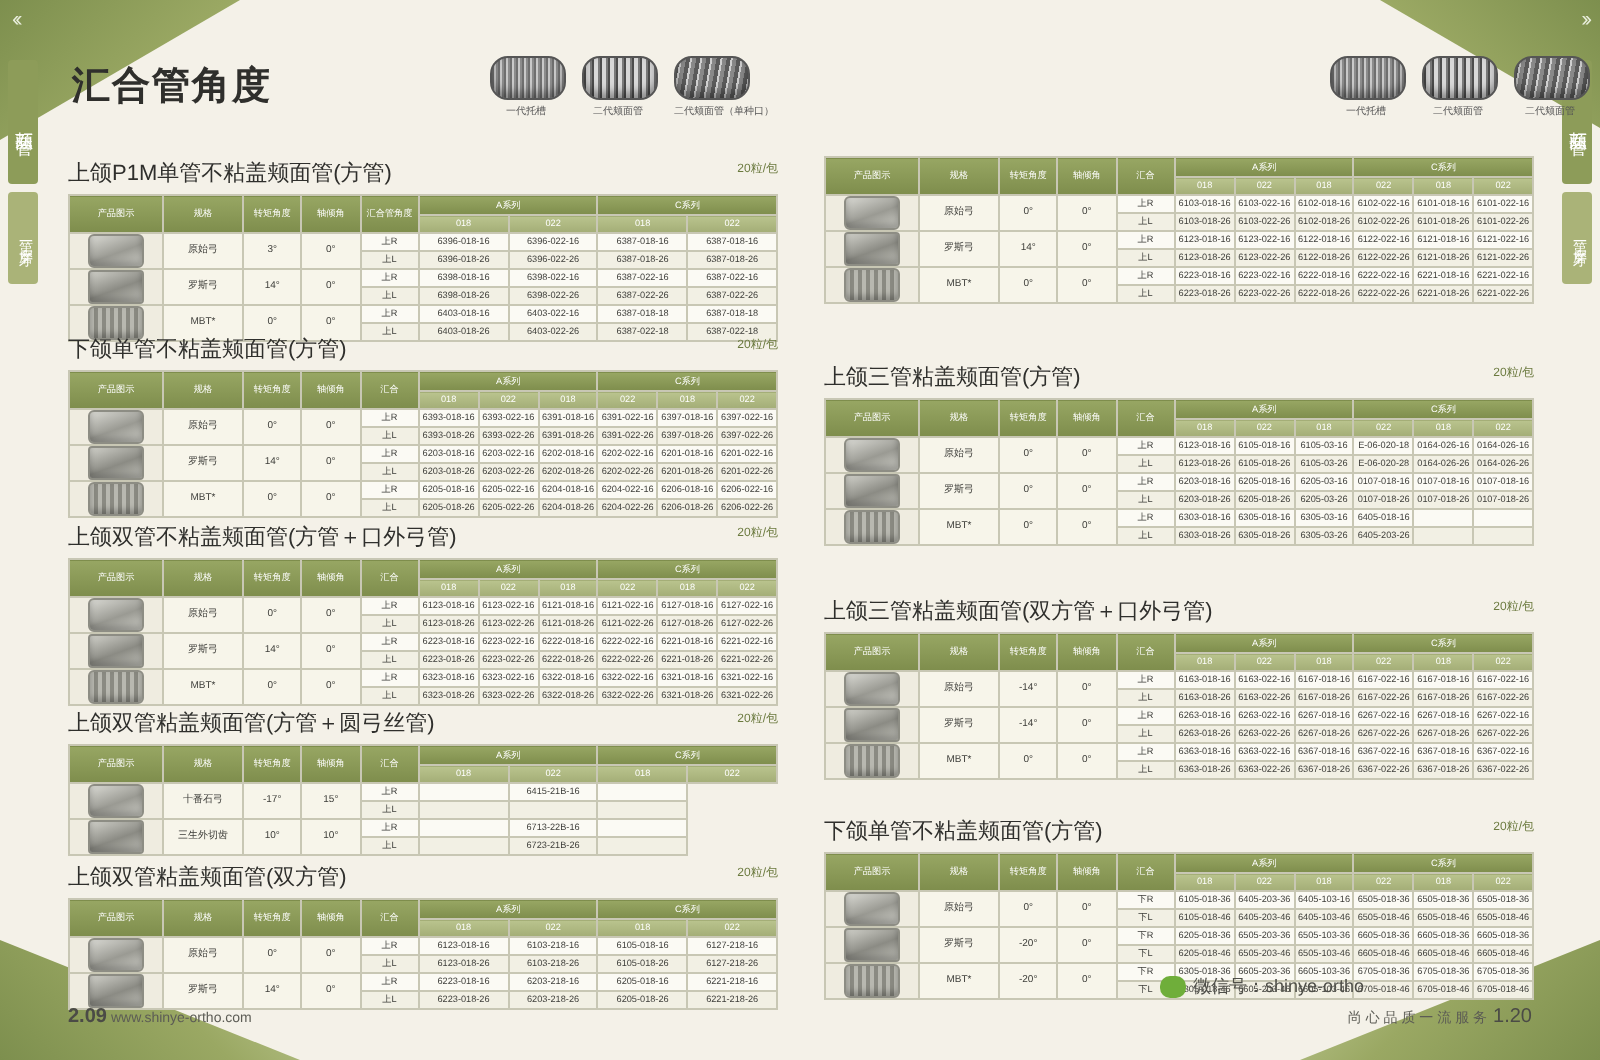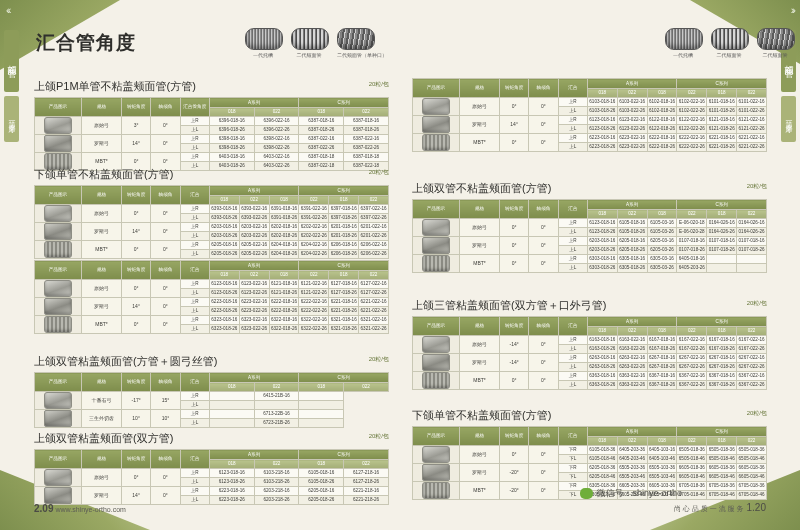--- a/index.html
+++ b/index.html
@@ -316,20 +316,24 @@
             <td>6205-022-26</td>
             <td>6204-018-26</td>
             <td>6204-022-26</td>
             <td>6206-018-26</td>
             <td>6206-022-26</td>
           </tr>
         </tbody>
       </table>
     </div>
   <div class="section" id="sec-2" style="left: 34px; top: 260px; width: 355px; position: absolute;">
+      <div style="position: relative;">
+        <div class="sec-title">上颌双管不粘盖颊面管(方管＋口外弓管)</div>
+        <div class="sec-badge">20粒/包</div>
+      </div>
       <table class="spec">
         <thead>
           <tr class="h1">
             <th rowspan="2" style="width: 13%;">产品图示</th>
             <th rowspan="2" style="width: 11%;">规格</th>
             <th rowspan="2" style="width: 8%;">转矩角度</th>
             <th rowspan="2" style="width: 8%;">轴倾角</th>
             <th rowspan="2" style="width: 8%;">汇合</th>
             <th colspan="3">A系列</th>
             <th colspan="3">C系列</th>
@@ -641,21 +645,21 @@
             <td>6222-018-26</td>
             <td>6222-022-26</td>
             <td>6221-018-26</td>
             <td>6221-022-26</td>
           </tr>
         </tbody>
       </table>
     </div>
   <div class="section" id="sec-6" style="left: 412px; top: 180px; width: 355px; position: absolute;">
       <div style="position: relative;">
-        <div class="sec-title">上颌双管不粘盖颊面管(方管)</div>
+        <div class="sec-title">上颌三管粘盖颊面管(方管)</div>
         <div class="sec-badge">20粒/包</div>
       </div>
       <table class="spec">
         <thead>
           <tr class="h1">
             <th rowspan="2" style="width: 13%;">产品图示</th>
             <th rowspan="2" style="width: 11%;">规格</th>
             <th rowspan="2" style="width: 8%;">转矩角度</th>
             <th rowspan="2" style="width: 8%;">轴倾角</th>
             <th rowspan="2" style="width: 8%;">汇合</th>

